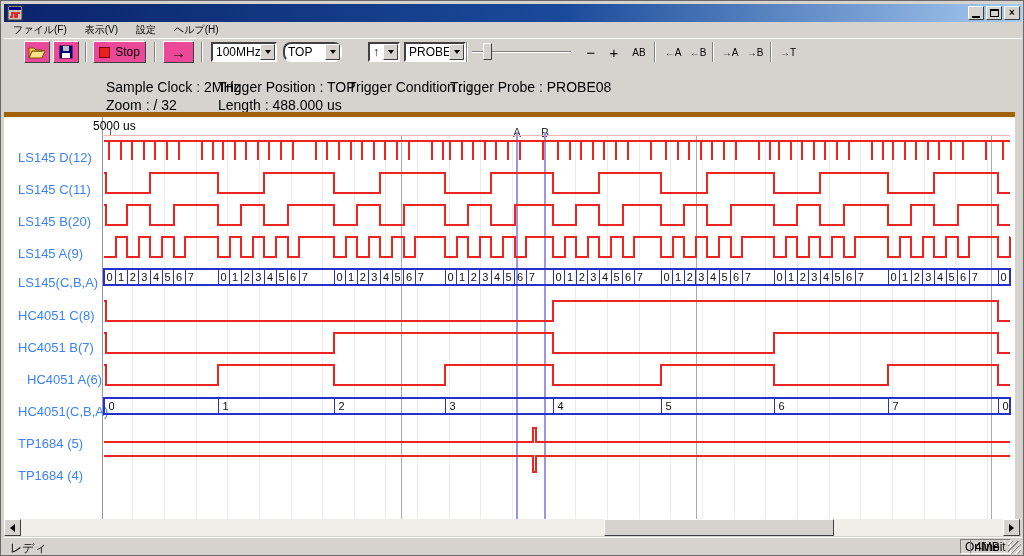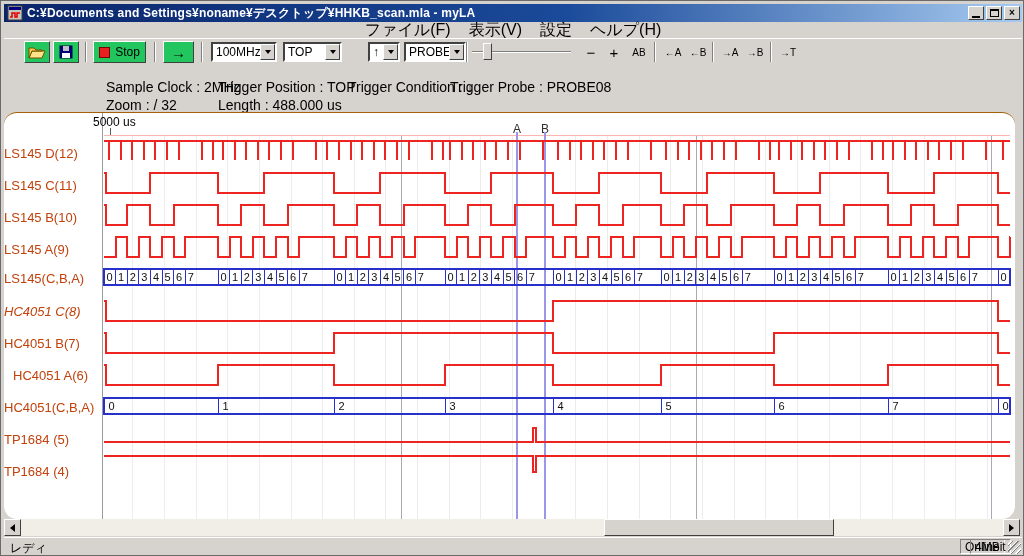--- a/index.html
+++ b/index.html
@@ -24,28 +24,28 @@
   .tb-btn {
     width:16px; height:14px; background:#d6d3ce;
     border:1px solid; border-color:#fff #404040 #404040 #fff;
     display:flex; align-items:center; justify-content:center;
     font-size:10px; font-weight:bold; line-height:1;
   }
   .glyph-min { width:8px; height:2px; background:#000; margin-top:7px; }
   .glyph-max { width:9px; height:8px; border:1px solid #000; border-top:2px solid #000; }
 
   
-  .menubar { left:3px; top:21px; width:1018px; height:16px; display:flex; align-items:center; font-size:16px;justify-content:center; }
+  .menubar { left:3px; top:21px; width:1018px; height:16px; display:flex; align-items:center; font-size:10px; }
   .menu-item { padding:1px 9px; white-space:nowrap; }
 
   
   .toolbar { left:3px; top:37px; width:1018px; height:26px; border-top:1px solid #fff; }
   .tsep { position:absolute; top:3px; width:2px; height:20px; border-left:1px solid #808080; border-right:1px solid #fff; }
   .tool-raised {
-    position:absolute; top:2px; height:22px; background:#22c55e;
+    position:absolute; top:2px; height:22px; background:#ec4899;
     border:1px solid; border-color:#fff #404040 #404040 #fff;
     display:flex; align-items:center; justify-content:center; font-size:12px;
   }
   .tool-flat { position:absolute; top:2px; height:22px; display:flex; align-items:center; justify-content:center; font-size:10px; }
   .stop-square { width:11px; height:11px; background:#e82020; border:1px solid #7a0000; margin-right:5px; }
   .combo { position:absolute; top:3px; height:20px; background:#fff; border:2px solid; border-color:#404040 #fff #fff #404040; font-size:12px;padding-left:17px; }
   .combo .val { position:absolute; left:3px; top:1px; white-space:nowrap; }
   .combo .drop {
     position:absolute; right:0; top:0; width:15px; height:16px; background:#d6d3ce;
     border:1px solid; border-color:#fff #404040 #404040 #fff;
@@ -53,25 +53,25 @@
   }
   .tri-down { width:0; height:0; border-left:3px solid transparent; border-right:3px solid transparent; border-top:4px solid #000; }
   .slider-track { position:absolute; top:12px; height:2px; background:#808080; border-bottom:1px solid #fff; }
   .slider-thumb { position:absolute; top:4px; width:9px; height:17px; background:#d6d3ce; border:1px solid; border-color:#fff #404040 #404040 #fff; }
 
   
   .infobar { left:3px; top:63px; width:1018px; height:48px; font-size:14px; }
   .infobar span { position:absolute; white-space:nowrap; }
 
   
-  .workspace { left:3px; top:111px; width:1011px; height:407px; background:#fff; border-top:1px solid #a16207;border-radius:13px; }
+  .workspace { left:3px; top:111px; width:1011px; height:407px; background:#fff; border-top:5px solid #a16207; }
   .vdivider { position:absolute; left:98px; top:0; width:2px; height:407px; border-left:1px solid #9a9a9a; border-right:1px solid #fff; }
   .ruler-label { position:absolute; font-size:12px; white-space:nowrap; }
   .cursor-label { position:absolute; font-size:12px; color:#303030; width:14px; text-align:center; }
-  .ch-label { position:absolute; left:0; font-size:13px; white-space:nowrap; color:#c2410c; }
+  .ch-label { position:absolute; left:14px; font-size:13px; white-space:nowrap; color:#3b82f6; }
 
   
   .hscroll { left:3px; top:518px; width:1016px; height:17px; background:#f0eee6; }
   .sb-btn { position:absolute; top:0; width:17px; height:17px; background:#d6d3ce; border:1px solid; border-color:#fff #404040 #404040 #fff; display:flex; align-items:center; justify-content:center; }
   .sb-thumb { position:absolute; top:0; height:17px; background:#d6d3ce; border:1px solid; border-color:#fff #404040 #404040 #fff; }
   .tri-left { width:0; height:0; border-top:4px solid transparent; border-bottom:4px solid transparent; border-right:5px solid #000; }
   .tri-right { width:0; height:0; border-top:4px solid transparent; border-bottom:4px solid transparent; border-left:5px solid #000; }
 
   
   .statusbar { left:3px; top:536px; width:1018px; height:17px; border-top:1px solid #fff; font-size:12px; }
@@ -84,21 +84,20 @@
 </style>
 </head>
 <body>
 
 <div class="abs titlebar">
   <svg width="16" height="16">
     <rect x="1" y="1" width="14" height="14" fill="#c8c4bc" stroke="#404040"></rect>
     <rect x="2" y="2" width="12" height="3" fill="#000080"></rect>
     <polyline points="3,12 5,12 5,8 8,8 8,12 10,12 10,8 13,8" fill="none" stroke="#e00000" stroke-width="1.5"></polyline>
   </svg>
-  <span class="title-text">C:¥Documents and Settings¥noname¥デスクトップ¥HHKB_scan.mla - myLA</span>
   <div class="tb-btns">
     <div class="tb-btn">
         <div class="glyph-min"></div>
       </div>
     <div class="tb-btn">
         <div class="glyph-max"></div>
       </div>
     <div class="tb-btn">
         <span>×</span>
       </div>
@@ -136,21 +135,21 @@
     <span>→</span>
   </div>
   <div class="tsep" style="left:197px;"></div>
 
   <div class="combo" style="left:207px;width:66px;">
     <span class="val">100MHz</span>
     <span class="drop">
         <span class="tri-down"></span>
       </span>
   </div>
-  <div class="combo" style="left:279px;width:59px;">
+  <div class="combo" style="left:279px;width:59px;border-radius:8px;">
     <span class="val">TOP</span>
     <span class="drop">
         <span class="tri-down"></span>
       </span>
   </div>
   <div class="combo" style="left:364px;width:32px;">
     <span class="val">↑</span>
     <span class="drop">
         <span class="tri-down"></span>
       </span>
@@ -189,24 +188,24 @@
 </div>
 
 <div class="abs workspace">
   <div class="vdivider"></div>
   <span class="ruler-label" style="left:89px;top:2px;">5000 us</span>
   <span class="cursor-label" style="left:506px;top:9px;">A</span>
   <span class="cursor-label" style="left:534px;top:9px;">B</span>
   <div id="channel-labels">
       <div class="ch-label" style="top: 33px;">LS145 D(12)</div>
       <div class="ch-label" style="top: 65px;">LS145 C(11)</div>
-      <div class="ch-label" style="top: 97px;">LS145 B(10)</div>
+      <div class="ch-label" style="top: 97px;">LS145 B(20)</div>
       <div class="ch-label" style="top: 129px;">LS145 A(9)</div>
       <div class="ch-label" style="top: 158px;">LS145(C,B,A)</div>
-      <div class="ch-label" style="top: 191px; font-style: italic;">HC4051 C(8)</div>
+      <div class="ch-label" style="top: 191px;">HC4051 C(8)</div>
       <div class="ch-label" style="top: 223px;">HC4051 B(7)</div>
       <div class="ch-label" style="top: 255px; margin-left: 9px;">HC4051 A(6)</div>
       <div class="ch-label" style="top: 287px;">HC4051(C,B,A)</div>
       <div class="ch-label" style="top: 319px;">TP1684 (5)</div>
       <div class="ch-label" style="top: 351px;">TP1684 (4)</div>
     </div>
 </div>
 
 <div class="abs hscroll">
   <div class="sb-btn" style="left:0;">

